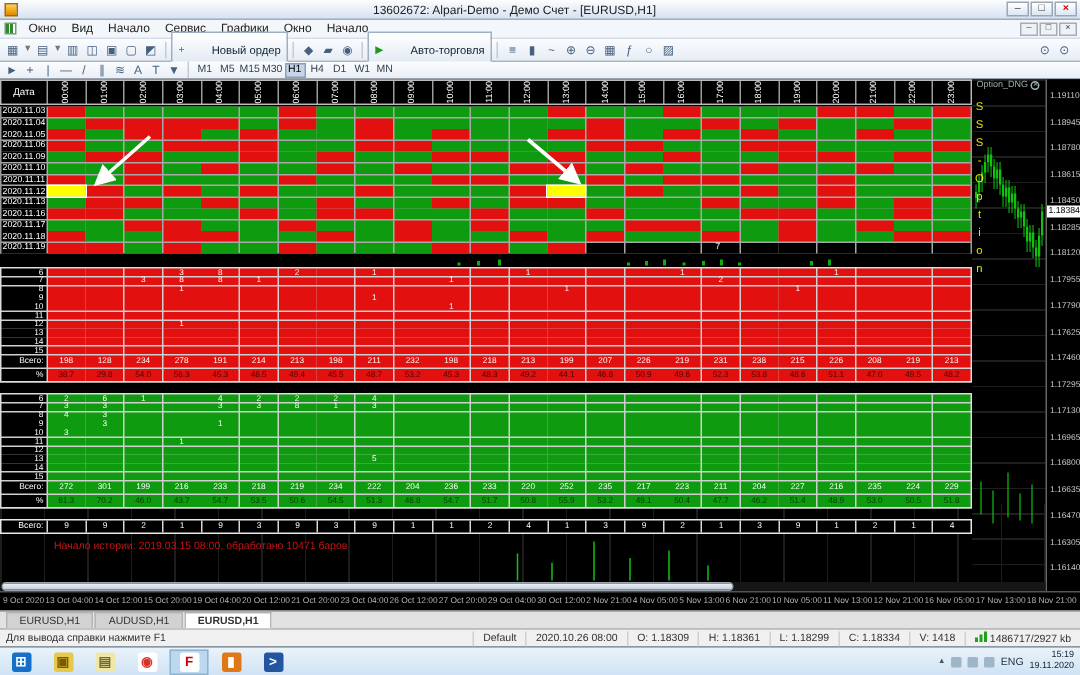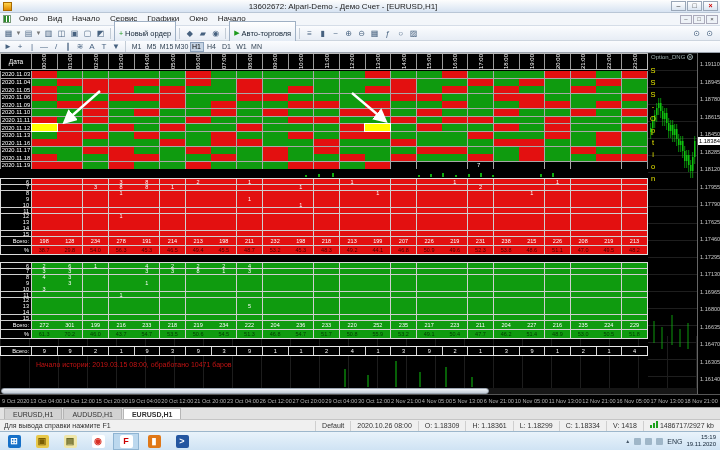--- a/index.html
+++ b/index.html
@@ -18,21 +18,21 @@
   .chart-mini-ico{width:8px;height:8px;margin:0 3px;border:1px solid #7a9a7a;background:repeating-linear-gradient(90deg,#2c8a2c 0 2px,#fff 2px 3px);}
   .menu-item{padding:0 5px;height:12px;line-height:12px;}
   .menu-right{margin-left:auto;display:flex;gap:1px;margin-right:2px;}
   .mwbtn{width:12px;height:9px;border:1px solid #aab;background:#eef2f7;font-size:6px;line-height:7px;text-align:center;color:#444;}
 
   .toolbar1{position:absolute;top:26px;left:0;width:720px;height:15px;background:linear-gradient(#fbfcfe,#e7edf5);border-bottom:1px solid #ccd4de;display:flex;align-items:center;padding-left:2px;font-size:8px;}
   .toolbar2{position:absolute;top:41px;left:0;width:720px;height:12px;background:linear-gradient(#fbfcfe,#eaeff6);border-bottom:1px solid #9aa2ac;display:flex;align-items:center;padding-left:2px;}
   .tbtn{min-width:13px;height:12px;display:flex;align-items:center;justify-content:center;font-size:8px;color:#46617f;cursor:default;}
   .tbtn.small{font-size:6px;min-width:7px;color:#777;}
   .tsep{width:1px;height:11px;background:#c3ccd6;margin:0 3px;}
-  .txtbtn{display:flex;align-items:center;gap:2px;border:1px solid #9fb0c4;background:linear-gradient(#fff,#dfe8f3);height:12px;padding:11px 4px;font-size:7.5px;color:#123;}
+  .txtbtn{display:flex;align-items:center;gap:18px;border:1px solid #9fb0c4;background:linear-gradient(#fff,#dfe8f3);height:12px;padding:11px 4px;font-size:7.5px;color:#123;}
   .txtbtn .g{color:#1d9a1d;font-size:7px;}
   .tfbtn{min-width:14px;height:10px;font-size:7px;color:#345;display:flex;align-items:center;justify-content:center;margin:0 .5px;}
   .tfbtn.active{background:#c6d4e4;border:1px solid #8aa0ba;color:#000;}
   .dtool{min-width:12px;height:11px;display:flex;align-items:center;justify-content:center;font-size:8px;color:#46617f;}
 
   
   #workspace{position:absolute;top:53px;left:0;width:720px;height:354px;background:#000;}
   .vgrid{position:absolute;left:0;top:283px;width:697px;height:52px;background:repeating-linear-gradient(90deg,#1d1d1d 0 1px,transparent 1px 29px);}
   .hgrid{position:absolute;left:648px;top:0;width:49px;height:341px;background:repeating-linear-gradient(0deg,#1e1e1e 0 1px,transparent 1px 17px);}
 

